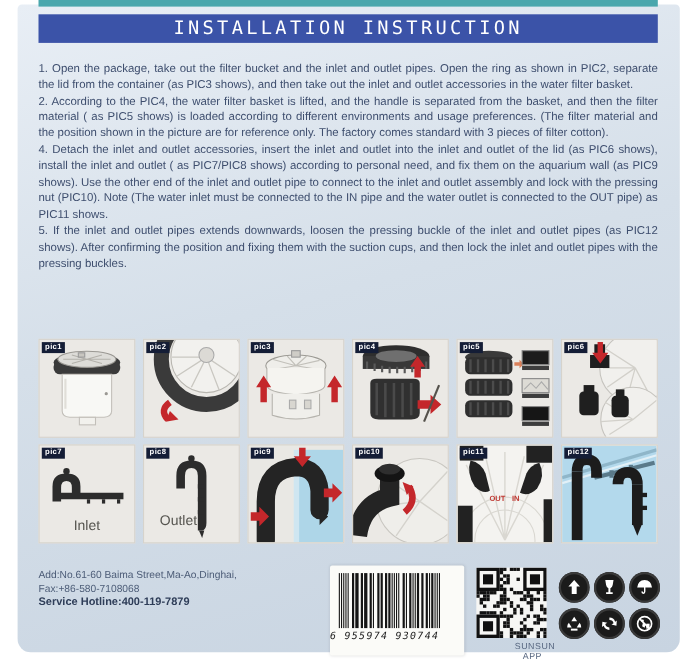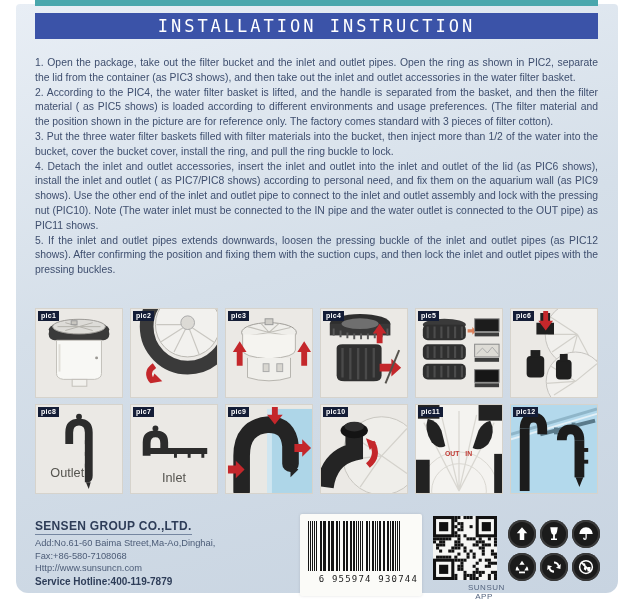--- a/index.html
+++ b/index.html
@@ -26,22 +26,22 @@
   .footer-co{position:absolute;left:19px;top:512px;width:264px;color:#4c5c77;}
   .co-name{font-size:12px;font-weight:bold;color:#2e3d58;border-bottom:1.5px solid #7586a0;
     display:inline-block;padding-bottom:1px;margin-bottom:2px;letter-spacing:.3px;}
   .co-line{font-size:9.3px;line-height:12.6px;}
   .co-hot{font-size:10px;font-weight:bold;color:#2e3d58;margin-top:1px;}
   .barcode{position:absolute;left:284px;top:510px;width:122px;height:82px;background:#fbfbf8;
     border-radius:2px;box-shadow:0 0 3px rgba(0,0,0,.12);}
   .bars{position:absolute;left:8px;top:7px;right:8px;height:50px;display:flex;align-items:stretch;}
   .bars i{display:block;height:100%;background:#151515;}
   .bars s{display:block;height:100%;}
-  .bc-digits{position:absolute;left:0;right:4px;top:60px;text-align:right;color:#1c1c1c;
-    font-size:9px;letter-spacing:1.2px;font-family:"DejaVu Sans Mono",monospace;}
+  .bc-digits{position:absolute;left:0;right:17px;top:60px;text-align:left;color:#1c1c1c;
+    font-size:9px;letter-spacing:1.2px;font-family:"DejaVu Sans Mono",monospace;font-style:italic;}
   .qr{position:absolute;left:414px;top:512px;width:70px;text-align:center;}
   .qr svg{width:64px;height:64px;background:#f6f6f4;display:block;margin:0 auto;}
   .qr-label{margin-top:3px;font-size:8px;color:#55657f;letter-spacing:.5px;margin-left:38px;}
   .pkicons{position:absolute;left:492px;top:516px;display:grid;
     grid-template-columns:repeat(3,28px);grid-auto-rows:28px;gap:5px 4px;}
   .pkicon{width:28px;height:28px;border-radius:50%;background:#1b1b1b;display:flex;
     align-items:center;justify-content:center;box-shadow:inset 0 0 0 2px #3a3a3a;}
   .pkicon svg{width:18px;height:18px;}
 </style>
 </head>
@@ -50,21 +50,20 @@
 <div class="sheet">
   <div class="topstrip"></div>
 
   <div class="titlebar">
     <span>INSTALLATION INSTRUCTION</span>
   </div>
 
   <div class="instructions">
     <p>1. Open the package, take out the filter bucket and the inlet and outlet pipes. Open the ring as shown in PIC2, separate the lid from the container (as PIC3 shows), and then take out the inlet and outlet accessories in the water filter basket.</p>
     <p>2. According to the PIC4, the water filter basket is lifted, and the handle is separated from the basket, and then the filter material ( as PIC5 shows) is loaded according to different environments and usage preferences. (The filter material and the position shown in the picture are for reference only. The factory comes standard with 3 pieces of filter cotton).</p>
-    <p>3. Put the three water filter baskets filled with filter materials into the bucket, then inject more than 1/2 of the water into the bucket, cover the bucket cover, install the ring, and pull the ring buckle to lock.</p>
     <p>4. Detach the inlet and outlet accessories, insert the inlet and outlet into the inlet and outlet of the lid (as PIC6 shows), install the inlet and outlet ( as PIC7/PIC8 shows) according to personal need, and fix them on the aquarium wall (as PIC9 shows). Use the other end of the inlet and outlet pipe to connect to the inlet and outlet assembly and lock with the pressing nut (PIC10). Note (The water inlet must be connected to the IN pipe and the water outlet is connected to the OUT pipe) as PIC11 shows.</p>
     <p>5. If the inlet and outlet pipes extends downwards, loosen the pressing buckle of the inlet and outlet pipes (as PIC12 shows). After confirming the position and fixing them with the suction cups, and then lock the inlet and outlet pipes with the pressing buckles.</p>
   </div>
 
   <div class="grid">
 
     <div class="cell">
       <svg class="art" viewBox="0 0 88 90">
         <ellipse cx="44" cy="21" rx="31" ry="9" fill="#3a3a3a"></ellipse>
         <rect x="13" y="19" width="62" height="13" rx="6" fill="#3a3a3a"></rect>
@@ -154,41 +153,41 @@
         <rect x="16" y="48" width="18" height="22" rx="4" fill="#1f1f1f"></rect>
         <rect x="20" y="42" width="10" height="8" fill="#1f1f1f"></rect>
         <rect x="46" y="52" width="16" height="20" rx="4" fill="#1f1f1f"></rect>
         <rect x="50" y="46" width="8" height="8" fill="#1f1f1f"></rect>
       </svg>
       <span class="tag">pic6</span>
     </div>
 
     <div class="cell">
       <svg class="art" viewBox="0 0 88 90">
+        <path d="M12 52 L12 38 Q12 26 25 26 Q38 26 38 38 L38 44 L30 44 L30 39 Q30 33 25 33 Q20 33 20 39 L20 44 L78 44 L78 50 L20 50 L20 52 Z" fill="#2c2c2c"></path>
+        <rect x="44" y="50" width="3" height="4" fill="#2c2c2c"></rect>
+        <rect x="58" y="50" width="3" height="4" fill="#2c2c2c"></rect>
+        <rect x="72" y="50" width="3" height="4" fill="#2c2c2c"></rect>
+        <circle cx="25" cy="24" r="3" fill="#2c2c2c"></circle>
+        <text x="44" y="79" font-size="13" fill="#55544f" text-anchor="middle">Inlet</text>
+      </svg>
+      <span class="tag">pic7</span>
+    </div>
+
+    <div class="cell">
+      <svg class="art" viewBox="0 0 88 90">
         <path d="M30 40 L30 28 Q30 14 44 14 Q58 14 58 28 L58 72 Q58 78 54 79 L50 79 L50 28 Q50 21 44 21 Q38 21 38 28 L38 40 Z" fill="#2c2c2c"></path>
         <rect x="50" y="36" width="5" height="4" fill="#2c2c2c"></rect>
         <rect x="50" y="48" width="5" height="4" fill="#2c2c2c"></rect>
         <rect x="50" y="60" width="5" height="4" fill="#2c2c2c"></rect>
         <path d="M51 79 L56 79 L54 86 Z" fill="#2c2c2c"></path>
         <circle cx="44" cy="12" r="3" fill="#2c2c2c"></circle>
         <text x="32" y="74" font-size="13" fill="#55544f" text-anchor="middle">Outlet</text>
       </svg>
       <span class="tag">pic8</span>
-    </div>
-
-    <div class="cell">
-      <svg class="art" viewBox="0 0 88 90">
-        <path d="M12 52 L12 38 Q12 26 25 26 Q38 26 38 38 L38 44 L30 44 L30 39 Q30 33 25 33 Q20 33 20 39 L20 44 L78 44 L78 50 L20 50 L20 52 Z" fill="#2c2c2c"></path>
-        <rect x="44" y="50" width="3" height="4" fill="#2c2c2c"></rect>
-        <rect x="58" y="50" width="3" height="4" fill="#2c2c2c"></rect>
-        <rect x="72" y="50" width="3" height="4" fill="#2c2c2c"></rect>
-        <circle cx="25" cy="24" r="3" fill="#2c2c2c"></circle>
-        <text x="44" y="79" font-size="13" fill="#55544f" text-anchor="middle">Inlet</text>
-      </svg>
-      <span class="tag">pic7</span>
     </div>
 
     <div class="cell">
       <svg class="art" viewBox="0 0 88 90">
         <rect x="0" y="0" width="88" height="90" fill="#e9e8e4"></rect>
         <rect x="46" y="4" width="42" height="86" fill="#aed6e8"></rect>
         <rect x="42" y="4" width="5" height="86" fill="#cfe6f1"></rect>
         <path d="M16 88 L16 52 Q16 22 44 20 Q64 20 66 42 L66 60" stroke="#242424" stroke-width="17" fill="none" stroke-linecap="round"></path>
         <path d="M66 60 L74 66 L66 74 Z" fill="#242424"></path>
         <path d="M47 2 L47 10 L42 10 L50 20 L58 10 L53 10 L53 2 Z" fill="#c4272b"></path>
@@ -244,24 +243,22 @@
         <path d="M66 74 L74 74 L70 84 Z" fill="#1c1c1c"></path>
         <rect x="74" y="44" width="5" height="4" fill="#1c1c1c"></rect>
         <rect x="74" y="56" width="5" height="4" fill="#1c1c1c"></rect>
       </svg>
       <span class="tag">pic12</span>
     </div>
 
   </div>
 
   <div class="footer-co">
-    <div class="co-name">SENSEN GROUP CO.,LTD.</div>
     <div class="co-line">Add:No.61-60 Baima Street,Ma-Ao,Dinghai,</div>
     <div class="co-line">Fax:+86-580-7108068</div>
-    <div class="co-line">Http://www.sunsuncn.com</div>
     <div class="co-hot">Service Hotline:400-119-7879</div>
   </div>
 
   <div class="barcode">
     <div class="bars">
         <i style="width: 1.05px; flex: 0 0 1.05px;"></i>
         <s style="width: 1.05px; flex: 0 0 1.05px;"></s>
         <i style="width: 1.05px; flex: 0 0 1.05px;"></i>
         <s style="width: 1.05px; flex: 0 0 1.05px;"></s>
         <i style="width: 1.05px; flex: 0 0 1.05px;"></i>

